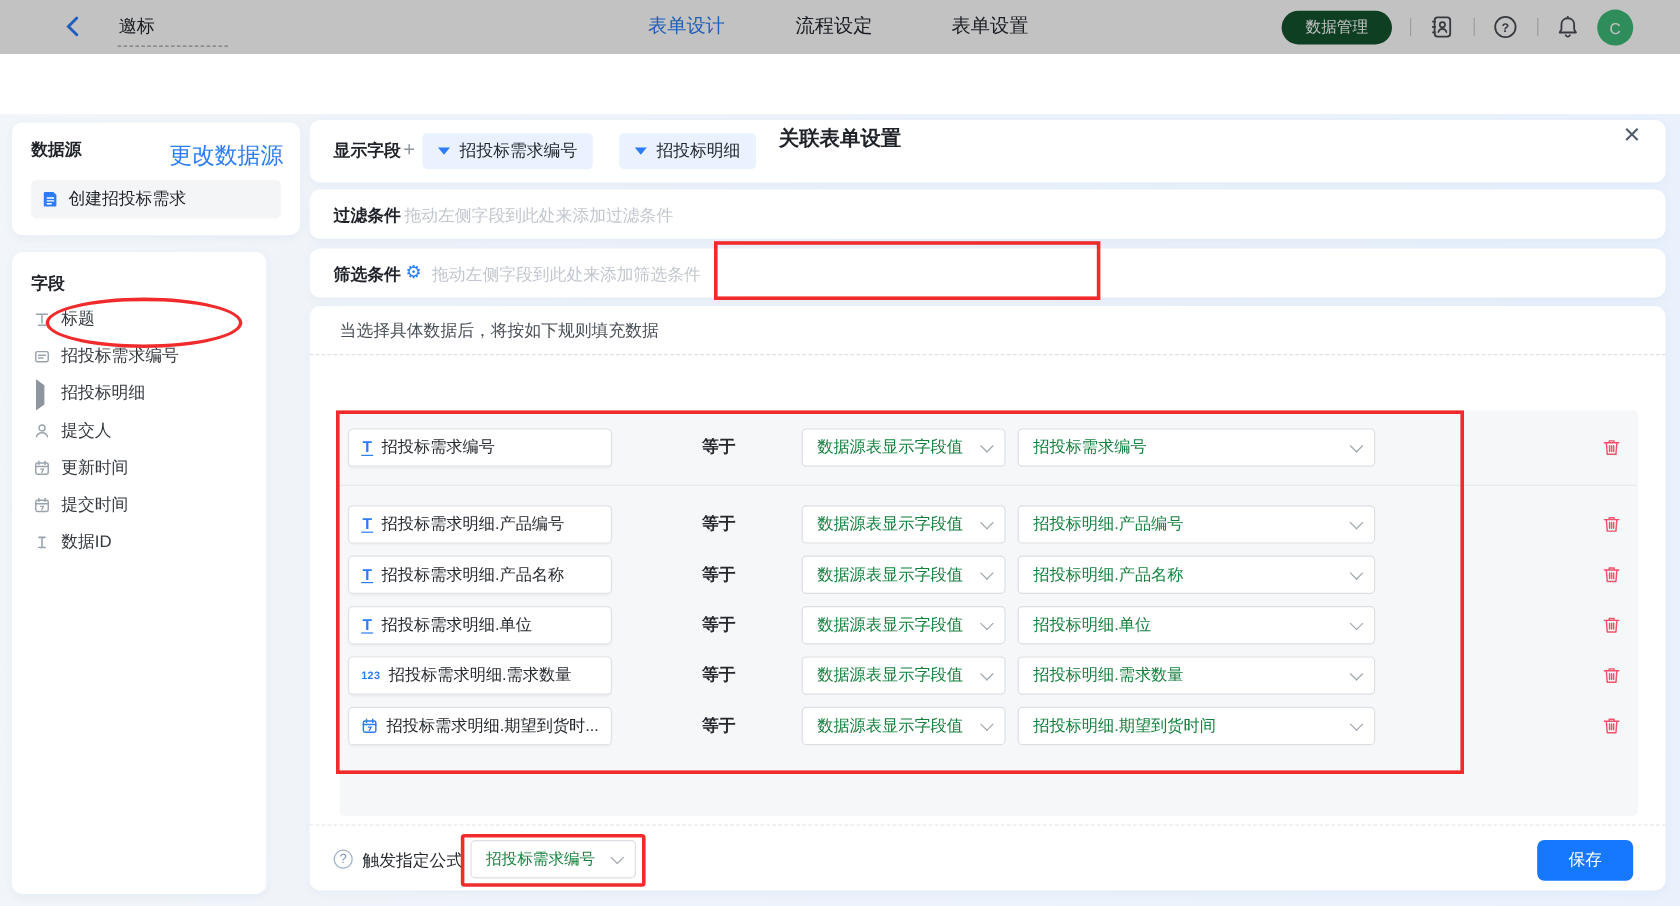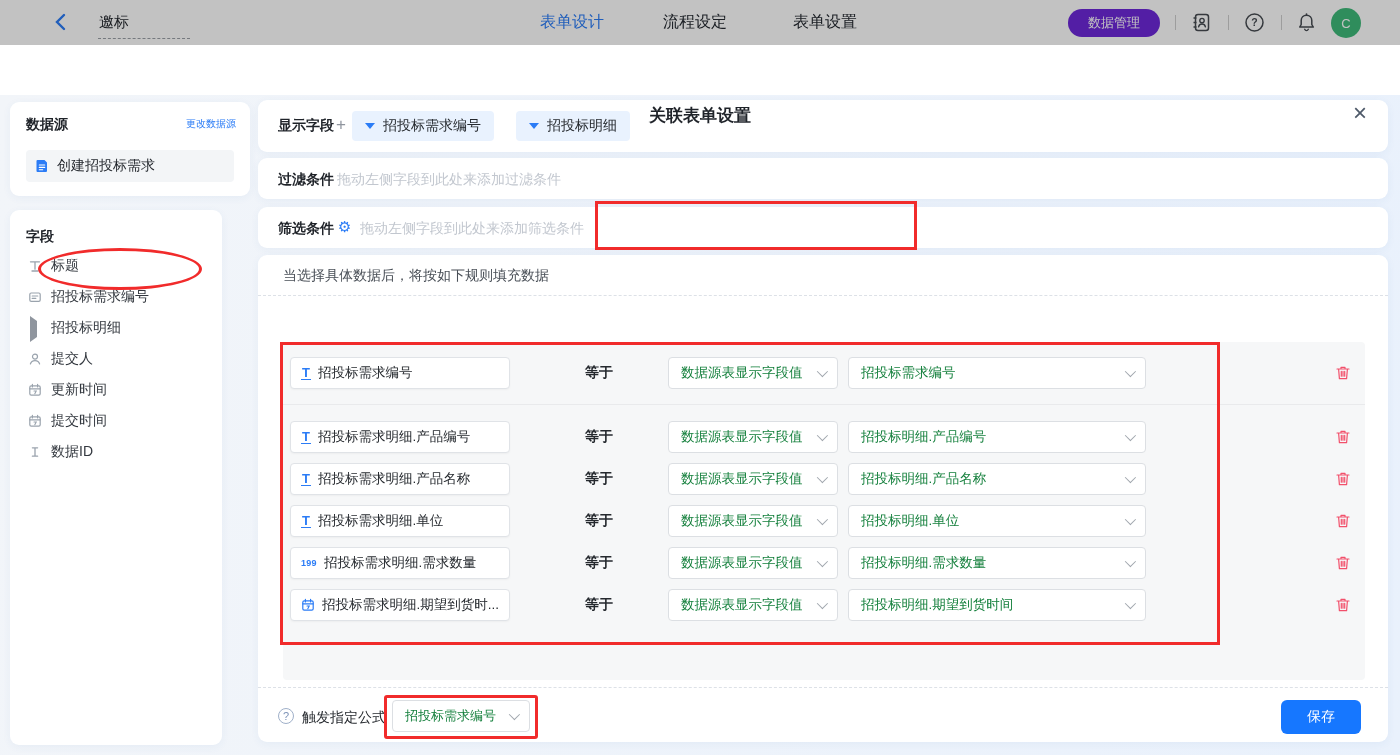--- a/index.html
+++ b/index.html
@@ -10,41 +10,41 @@
   
   .topbar { position:absolute; left:0; top:0; width:1400px; height:45px; background:#fff; }
   .topbar-dim { position:absolute; left:0; top:0; width:1400px; height:45px; background:rgba(0,0,0,.24); z-index:6; }
   .back-chevron { position:absolute; left:54px; top:13px; }
   .doc-title { position:absolute; left:99px; top:13px; font-size:15px; color:#1f2329; }
   .doc-title-underline { position:absolute; left:98px; top:38px; width:92px; border-bottom:1px dashed #9aa0a6; }
   .tab { position:absolute; top:12px; font-size:16px; color:#252a31; cursor:pointer; }
   .tab.active { color:#2b7cf6; }
   .tab1{left:540px}.tab2{left:663px}.tab3{left:793px}
   .pill { position:absolute; left:1068px; top:9px; width:92px; height:28px; border-radius:14px;
-          background:#6d28d9; color:#fff; font-size:13px; display:flex; align-items:center; justify-content:center; }
+          background:#14532d; color:#fff; font-size:13px; display:flex; align-items:center; justify-content:center; }
   .tb-sep { position:absolute; top:15px; width:1px; height:15px; background:#cfcfcf; }
   .sep1{left:1175px}.sep2{left:1228px}.sep3{left:1281px}
   .tb-icon { position:absolute; top:12px; width:21px; height:21px; }
   .bicon{left:1191px}.hicon{left:1244px}.nicon{left:1296px}
   .avatar { position:absolute; left:1331px; top:8px; width:30px; height:30px; border-radius:50%;
             background:#3fba7a; color:#fff; font-size:13px; display:flex; align-items:center; justify-content:center; }
 
   
   .modal-header { position:absolute; left:0; top:45px; width:1400px; height:50px; background:#fff; z-index:3; }
   .modal-title { position:absolute; left:0; top:59px; width:1400px; text-align:center; font-size:17px; font-weight:700; color:#1f2329; }
   .close-x { position:absolute; left:1353px; top:56px; font-size:24px; font-weight:300; color:#4e5969; cursor:pointer; line-height:1; }
   .modal-body { position:absolute; left:0; top:95px; width:1400px; height:660px;
                 background:linear-gradient(95deg,#f2f5f9 0%,#e9f1fc 100%); }
 
   .card { position:absolute; background:#fff; border-radius:9px; box-shadow:0 2px 8px rgba(56,96,165,.06); }
 
   
   .ds-card { left:10px; top:102px; width:240px; height:94px; }
   .ds-title { position:absolute; left:16px; top:14px; font-size:14px; font-weight:700; }
-  .ds-link { position:absolute; right:14px; top:15px; font-size:10px; color:#2b7cf6; cursor:pointer; }
+  .ds-link { position:absolute; right:14px; top:15px; font-size:19px; color:#2b7cf6; cursor:pointer; }
   .ds-item { position:absolute; left:16px; top:48px; width:208px; height:32px; background:#f3f5f7; border-radius:4px;
              display:flex; align-items:center; gap:8px; padding-left:9px; font-size:14px; cursor:pointer; }
   .fields-card { left:10px; top:210px; width:212px; height:535px; }
   .fields-title { position:absolute; left:16px; top:18px; font-size:14px; font-weight:700; }
   .field-list { position:absolute; left:16px; top:40px; width:208px; }
   .field-item { height:31px; display:flex; align-items:center; gap:9px; padding-left:2px; font-size:14px; color:#33383f; cursor:grab; }
   .gicon { width:14px; height:14px; flex:0 0 14px; }
   .tri-right { width:0; height:0; border-top:5px solid transparent; border-bottom:5px solid transparent; border-left:7px solid #8f959e; margin-left:2px; }
 
   
@@ -337,21 +337,21 @@
         <span>招投标明细.单位</span>
         <span class="chev"></span>
       </div>
     <span class="trash t4">
         <svg width="18" height="18" viewBox="0 0 18 18">
           <path d="M3 5h12M7 5V3.4h4V5M4.6 5l.8 9.6h7.2L13.4 5M7.3 7.4v4.8M9 7.4v4.8M10.7 7.4v4.8" fill="none" stroke="#f2506b" stroke-width="1.2" stroke-linecap="round" stroke-linejoin="round"></path>
         </svg>
       </span>
 
     <div class="chip r5">
-      <span class="chip-num">199</span>
+      <span class="chip-num">123</span>
       <span>招投标需求明细.需求数量</span>
     </div>
     <span class="eq r5">等于</span>
     <div class="dd dd1 r5">
         <span>数据源表显示字段值</span>
         <span class="chev"></span>
       </div>
     <div class="dd dd2 r5">
         <span>招投标明细.需求数量</span>
         <span class="chev"></span>

